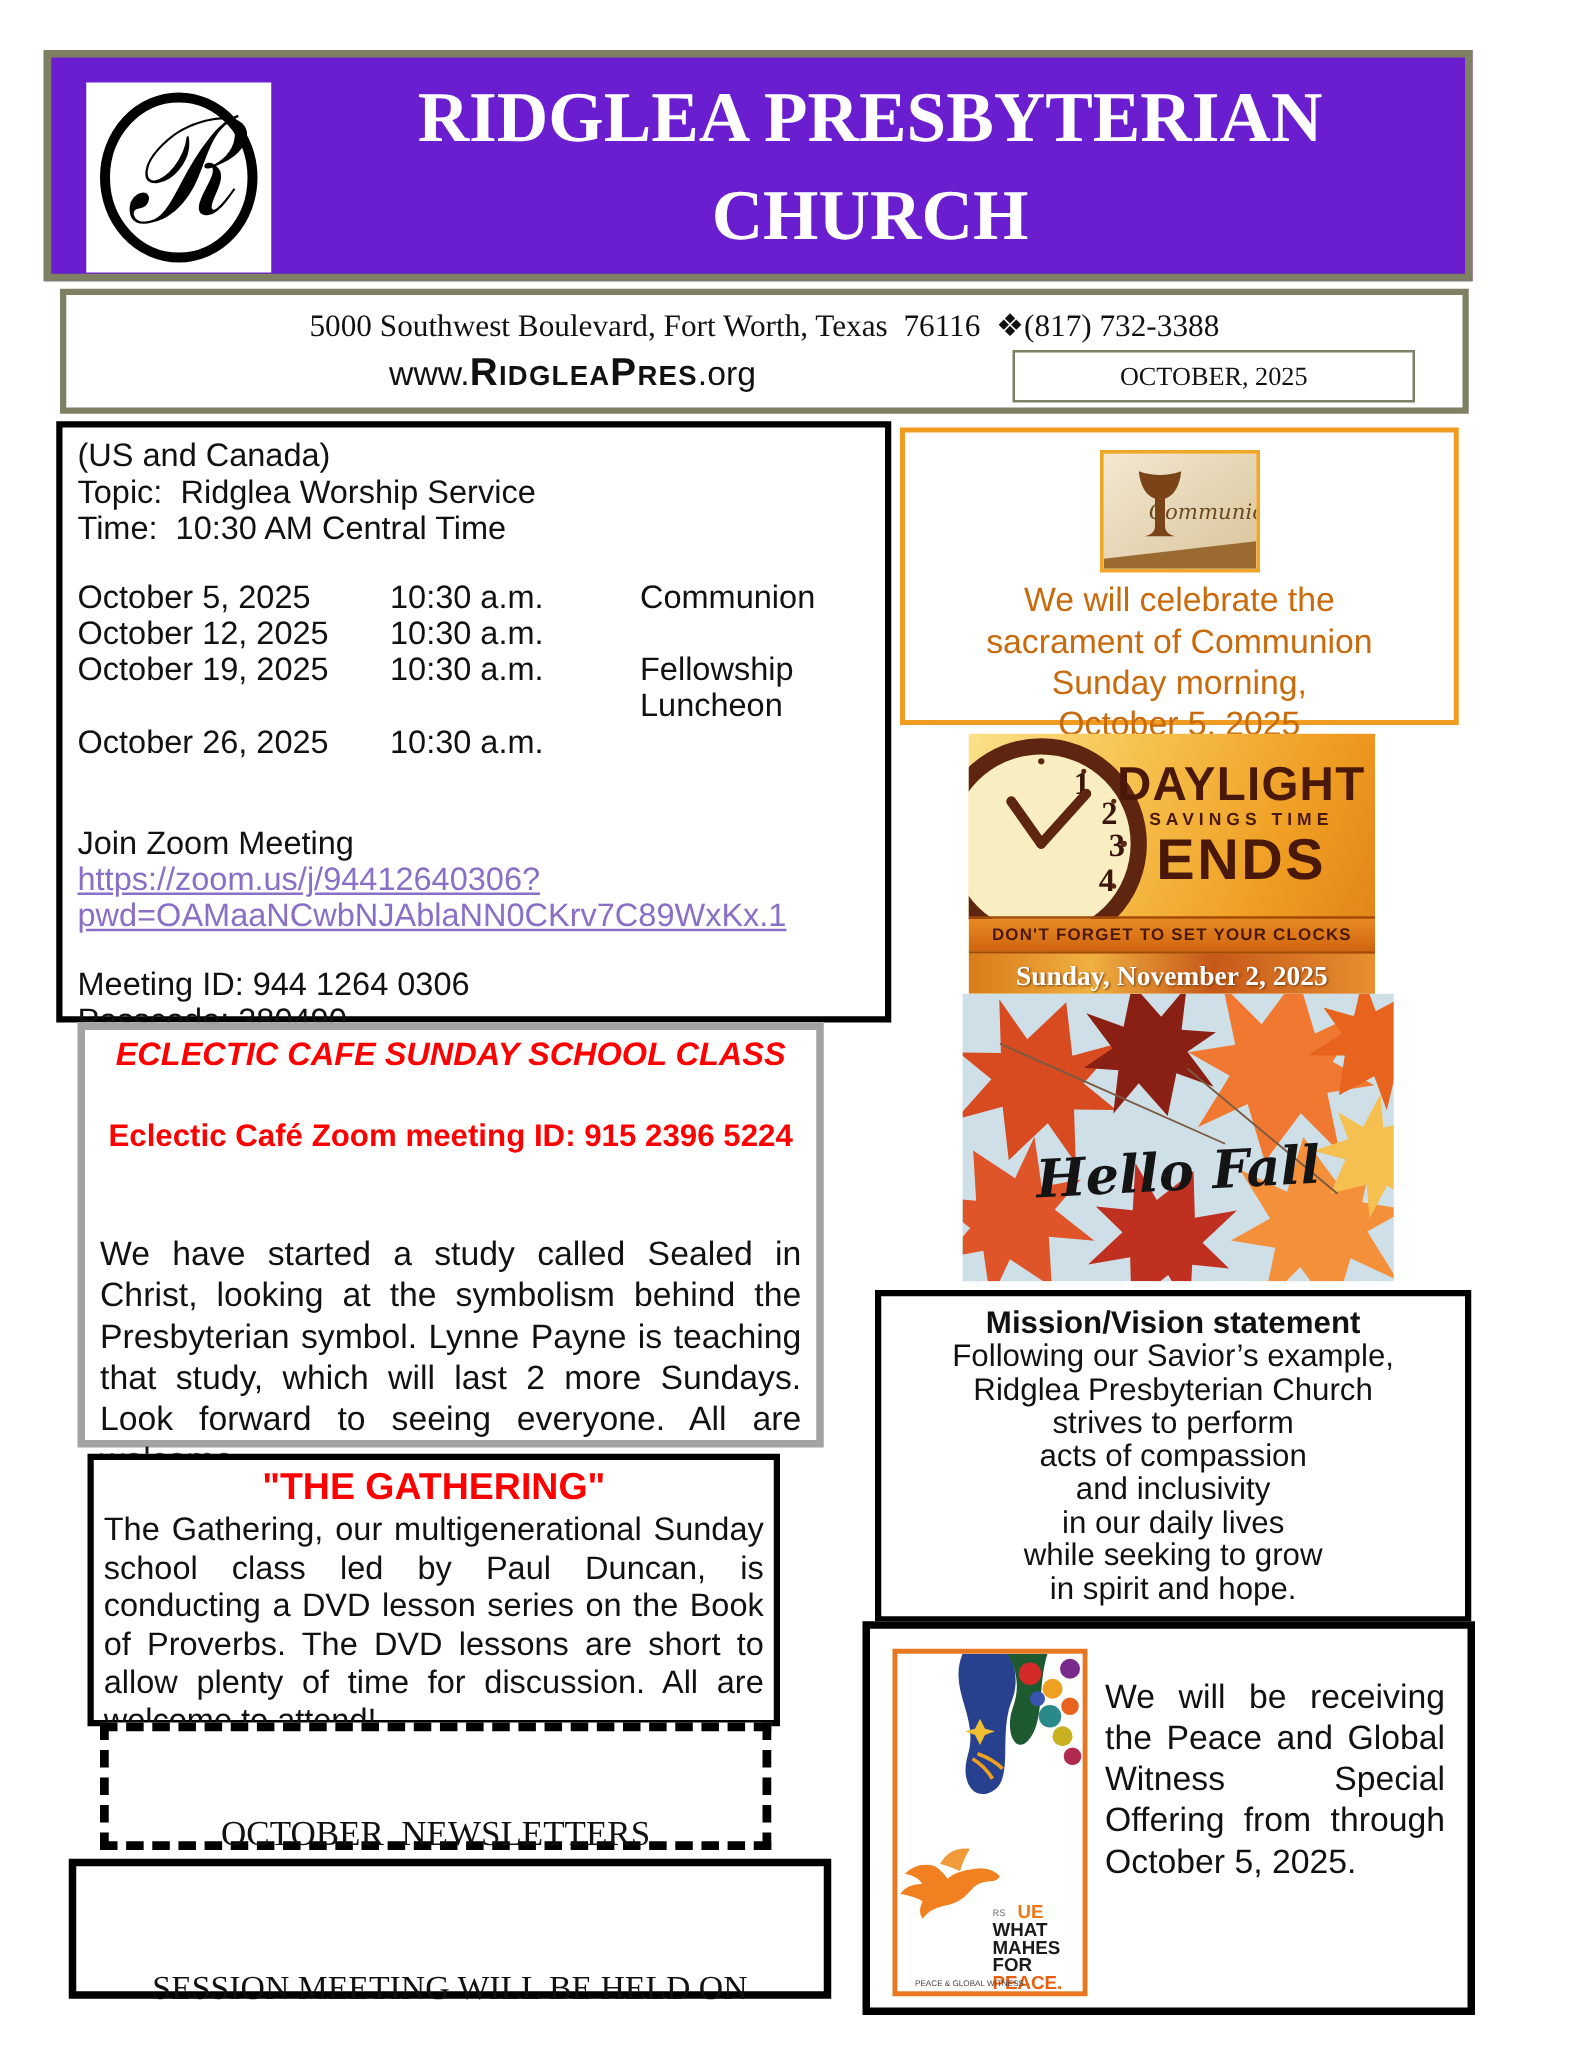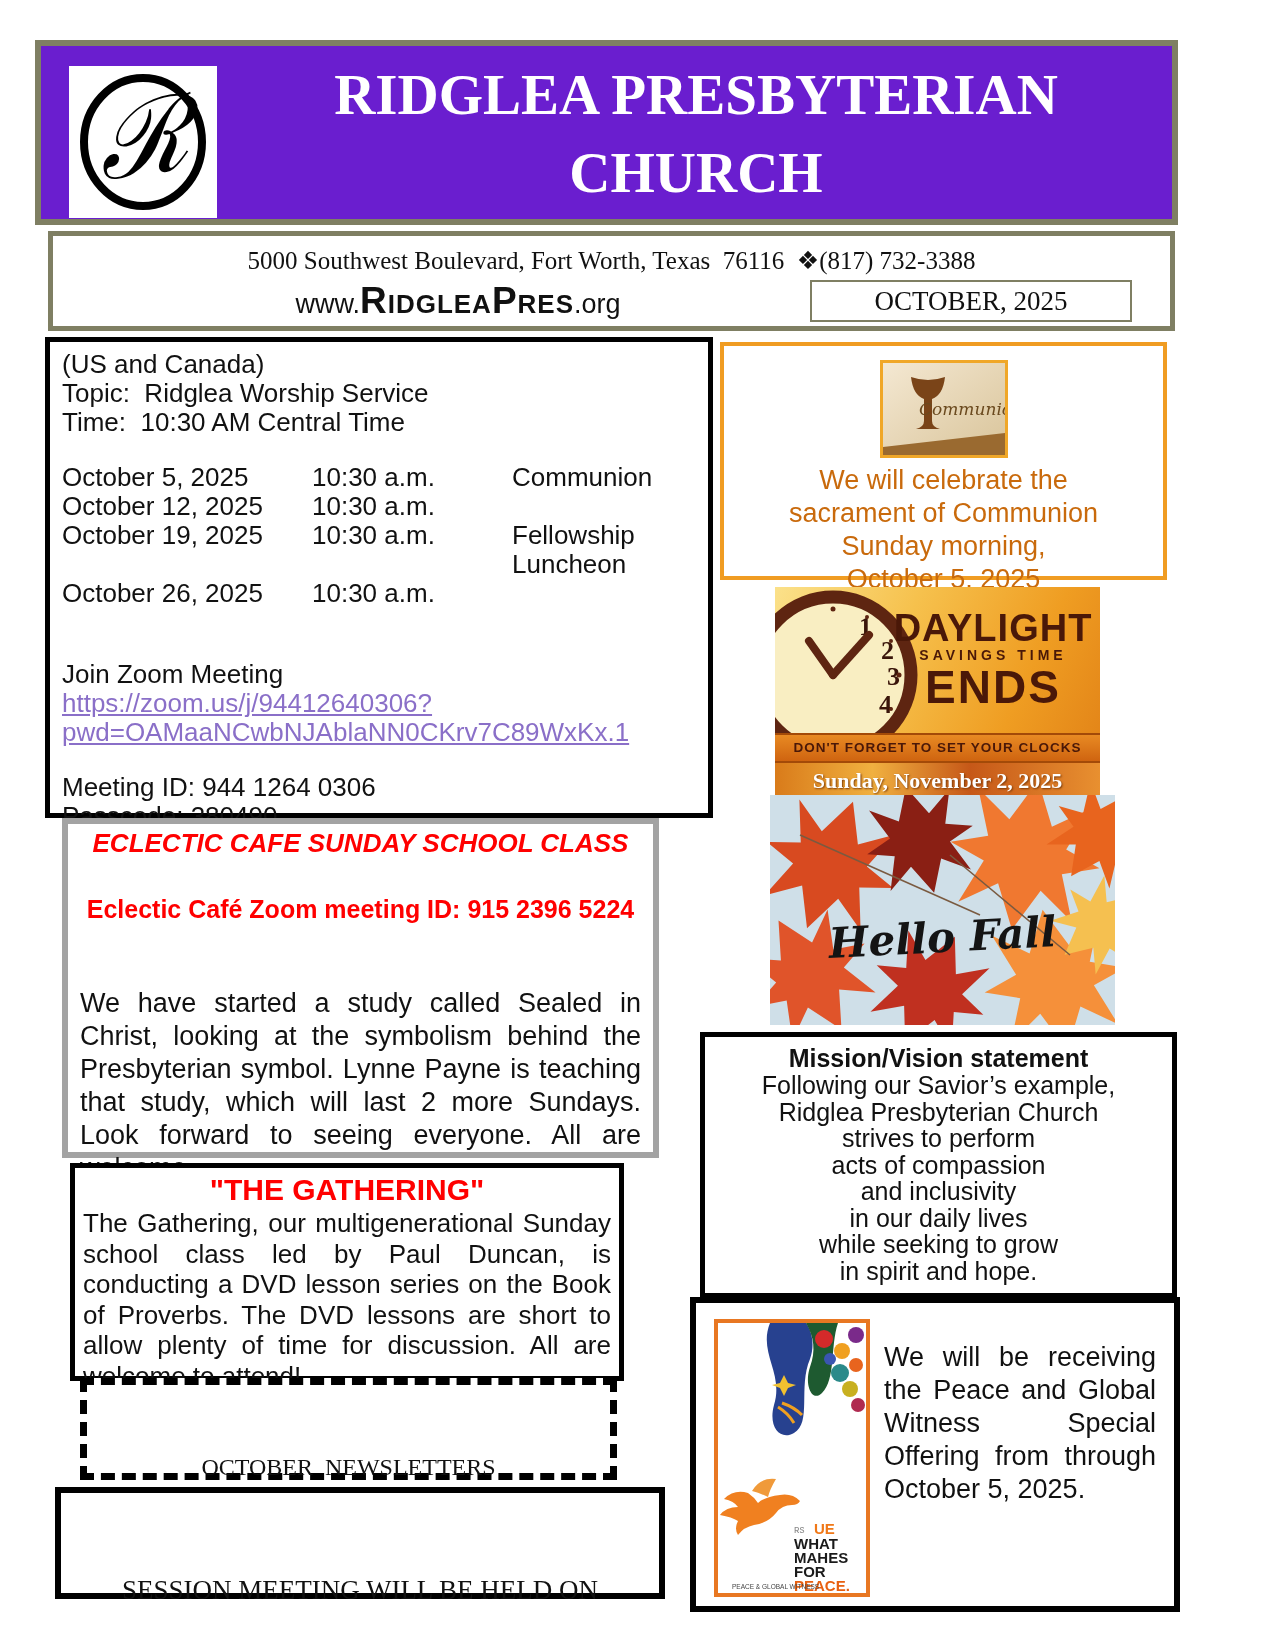--- a/index.html
+++ b/index.html
@@ -9,23 +9,23 @@
   .pre{white-space:pre-wrap;}
 
   
   #banner{left:35px;top:40px;width:1131px;height:173px;background:#6a1ecf;border:6px solid #7f7f63;}
   #logo-box{left:28px;top:20px;width:148px;height:152px;background:#fff;}
   #title-wrap{left:190px;top:10px;width:930px;text-align:center;color:#fff;
               font-family:"Liberation Serif",serif;font-weight:bold;font-size:57px;line-height:78px;}
   #addr-box{left:48px;top:231px;width:1117px;height:90px;background:#fff;border:5px solid #7f7f63;}
   #addr-line{left:0;top:10px;width:100%;text-align:center;font-family:"Liberation Serif",serif;font-size:25px;color:#111;}
   #site-line{left:190px;top:44px;width:430px;text-align:center;font-size:27px;color:#111;}
-  #site-line .caps{font-weight:bold;font-variant:small-caps;font-size:37px;letter-spacing:1px;}
+  #site-line .caps{font-weight:bold;font-variant:small-caps;font-size:31px;letter-spacing:1px;}
   #month-box{left:757px;top:44px;width:318px;height:38px;border:2px solid #7f7f63;background:#fff;
-             text-align:center;font-family:"Liberation Serif",serif;font-size:27px;line-height:38px;}
+             text-align:center;font-family:"Liberation Serif",serif;font-size:21px;line-height:38px;}
 
   
   #worship-box{left:45px;top:337px;width:634px;height:455px;border:5px solid #000;background:#fff;
                padding:8px 12px;font-size:26px;line-height:29px;}
   .sched-row{display:flex;}
   .sched-date{width:250px;}
   .sched-time{width:200px;}
   .sched-event{flex:1;}
   .spacer26{height:26px;} .spacer52{height:52px;}
   a.zoomlink{color:#8a6fc8;text-decoration:underline;word-break:break-all;}
@@ -70,21 +70,21 @@
   #gathering-body{font-size:26px;line-height:30.5px;text-align:justify;}
 
   
   #mission-box{left:700px;top:1032px;width:467px;height:248px;border:5px solid #000;background:#fff;
                text-align:center;padding-top:8px;}
   #mission-title{font-weight:bold;font-size:25px;line-height:27px;}
   .mission-line{font-size:25px;line-height:26.5px;}
 
   
   #newsletter-box{left:80px;top:1378px;width:523px;height:78px;border:7px dashed #000;background:#fff;
-                  text-align:center;font-family:"Liberation Serif",serif;font-size:24px;line-height:29px;padding-top:10px;}
+                  text-align:center;font-family:"Liberation Serif",serif;font-size:28px;line-height:29px;padding-top:10px;}
 
   
   #session-box{left:55px;top:1487px;width:598px;height:88px;border:6px solid #000;background:#fff;
                text-align:center;font-family:"Liberation Serif",serif;font-size:27px;line-height:34px;padding-top:12px;}
 
   
   #peace-box{left:690px;top:1297px;width:478px;height:303px;border:6px solid #000;background:#fff;}
   #peace-poster{position:absolute;left:18px;top:16px;width:148px;height:270px;border:4px solid #e87722;background:#fff;}
   #peace-body{position:absolute;left:188px;top:38px;width:272px;font-size:27px;line-height:33px;text-align:justify;}
 </style>

